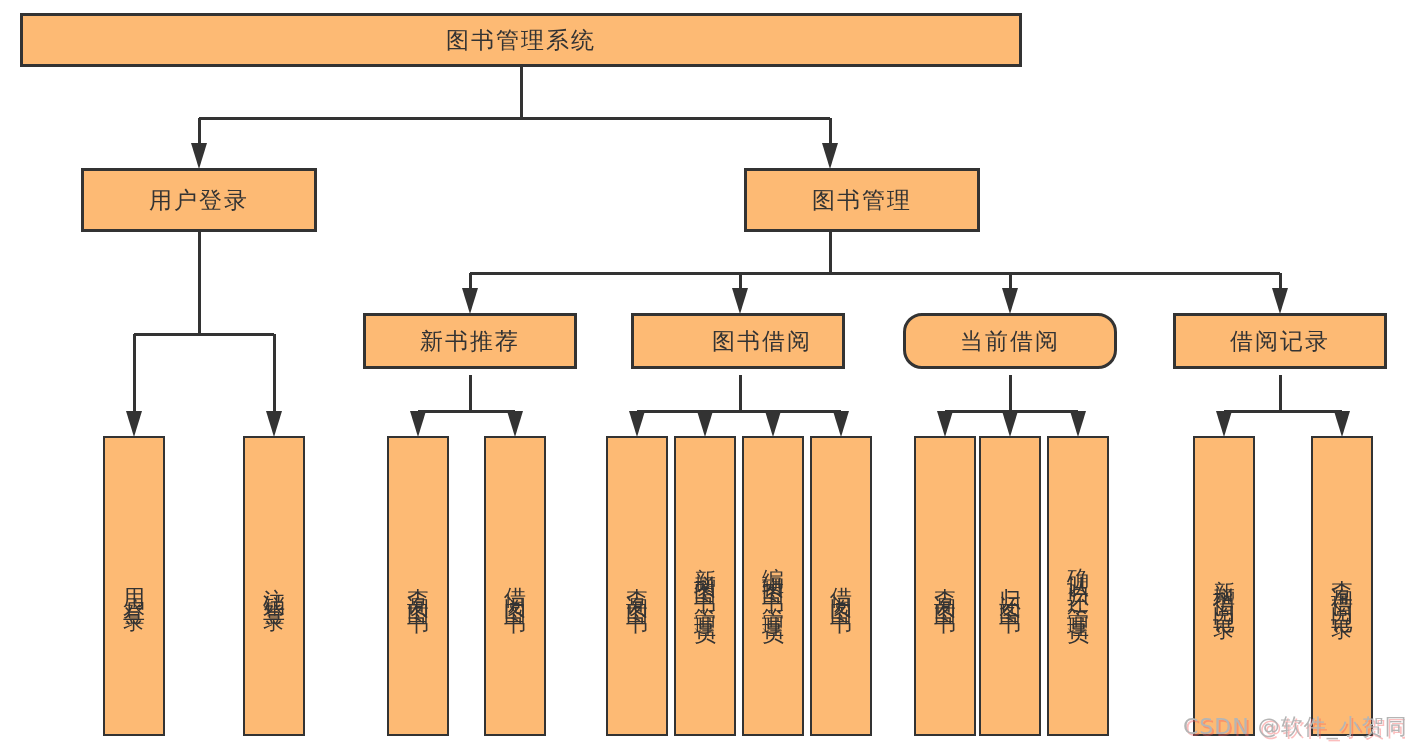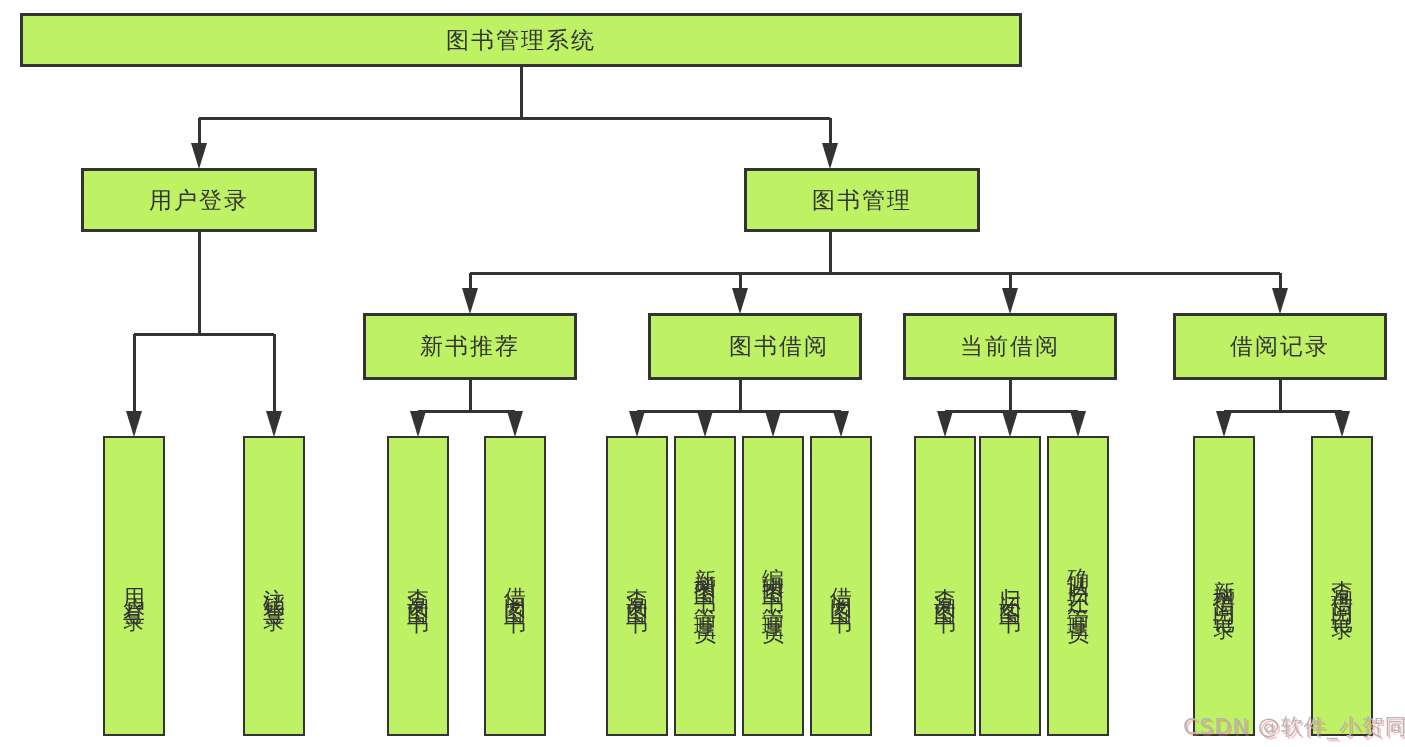--- a/index.html
+++ b/index.html
@@ -12,47 +12,47 @@
     overflow: hidden;
   }
   .connectors {
     position: absolute;
     left: 0; top: 0;
     width: 1405px; height: 747px;
     pointer-events: none;
   }
   .node {
     position: absolute;
-    background: #bef264;
+    background: #fdba74;
     border: 3px solid #333333;
     box-sizing: border-box;
     display: flex;
     align-items: center;
     justify-content: center;
     color: #333333;
     z-index: 2;
   }
   .node.root   { left: 20px;  top: 13px;  width: 1002px; height: 54px; font-size: 23px; letter-spacing: 2px; }
   .node.lvl2   { top: 168px; width: 236px; height: 64px; font-size: 23px; letter-spacing: 2px; }
-  .node.lvl3   { top: 313px; width: 214px; height: 67px; font-size: 23px; letter-spacing: 2px; }
+  .node.lvl3   { top: 313px; width: 214px; height: 56px; font-size: 23px; letter-spacing: 2px; }
   .node.leaf   { top: 436px; width: 62px; height: 300px; border-width: 2px; font-size: 22px; }
   .leaf .vtext {
     writing-mode: vertical-rl;
     text-orientation: mixed;
     letter-spacing: 8px;
     line-height: 1;
     white-space: nowrap;
   }
   
   .n-user  { left: 81px;  }
   .n-mgmt  { left: 744px; }
   
   .n-rec   { left: 363px; }
-  .n-bor   { left: 648px; padding-left: 48px; }
-  .n-cur   { left: 903px; }
+  .n-bor   { left: 631px; padding-left: 48px; }
+  .n-cur   { left: 903px; border-radius: 19px; }
   .n-log   { left: 1173px; }
   
   .lf-1a { left: 103px; }  .lf-1b { left: 243px; }
   .lf-2a { left: 387px; }  .lf-2b { left: 484px; }
   .lf-3a { left: 606px; }  .lf-3b { left: 674px; }  .lf-3c { left: 742px; }  .lf-3d { left: 810px; }
   .lf-4a { left: 914px; }  .lf-4b { left: 979px; }  .lf-4c { left: 1047px; }
   .lf-5a { left: 1193px; } .lf-5b { left: 1311px; }
   .watermark {
     position: absolute;
     left: 1183px;

